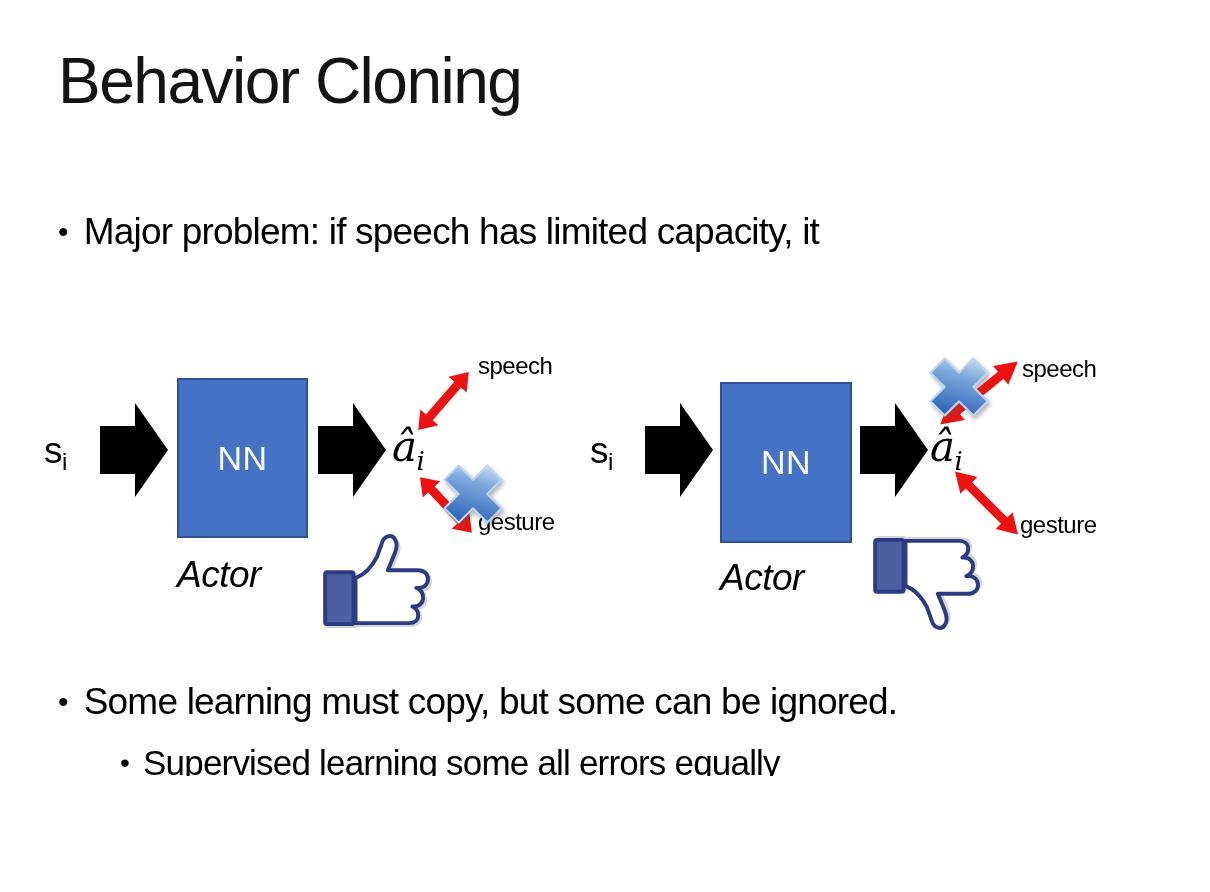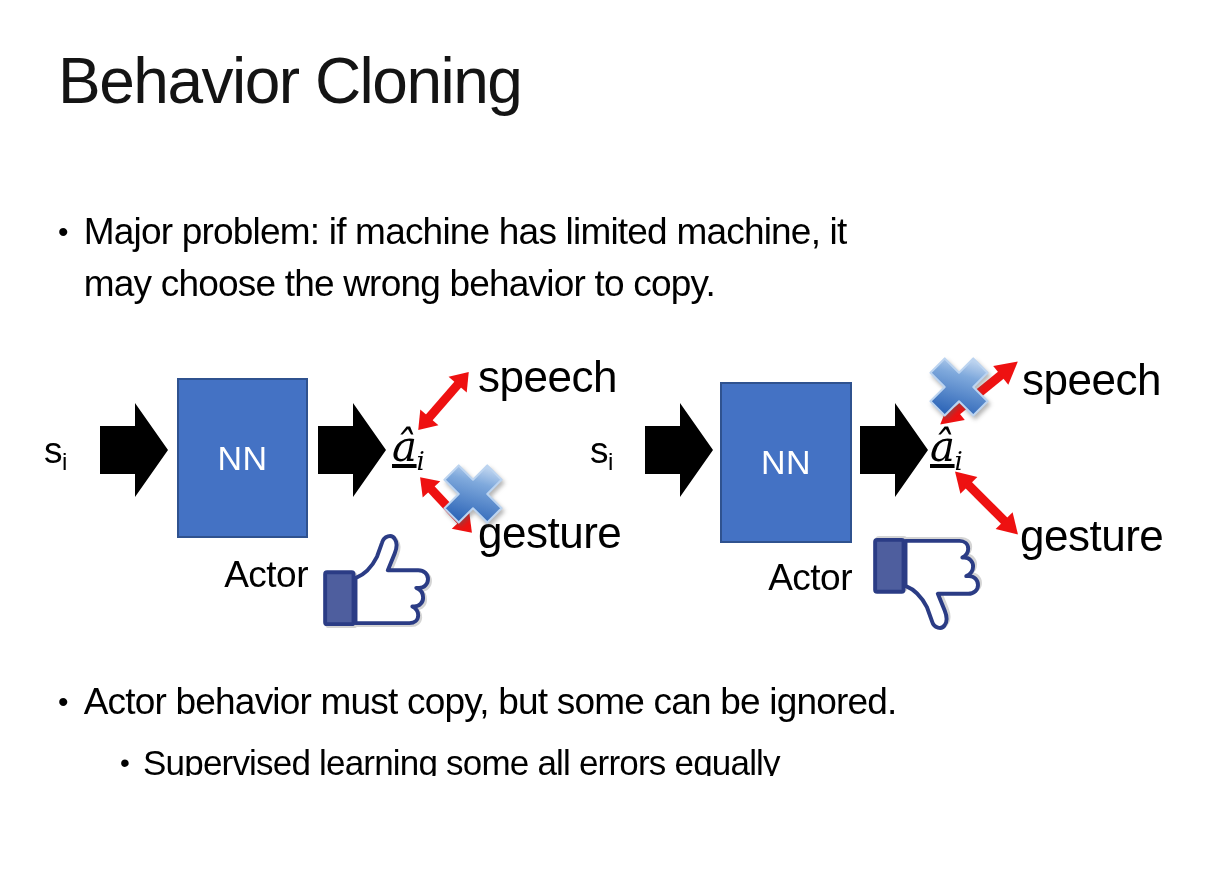--- a/index.html
+++ b/index.html
@@ -15,34 +15,34 @@
   .bullet{position:absolute;display:flex;letter-spacing:-0.8px;}
   .bullet .marker{flex:0 0 auto;}
   .b1{left:58px;top:206px;font-size:37px;line-height:52px;}
   .b1 .marker{margin-right:16px;font-size:30px;}
   .b1 .line{display:block;}
   .b2{left:58px;top:678px;font-size:37px;line-height:48px;}
   .b2 .marker{margin-right:16px;font-size:30px;}
   .b3{left:120px;top:740px;font-size:35px;line-height:46px;}
   .b3 .marker{margin-right:14px;font-size:28px;}
   
-  .dlabel{position:absolute;font-size:44px;letter-spacing:-0.5px;white-space:nowrap;z-index:2;}
+  .dlabel{position:absolute;font-size:24px;letter-spacing:-0.5px;white-space:nowrap;z-index:2;}
   .subv{font-size:24px;vertical-align:-7px;}
   .state{font-size:37px;text-align:right;}
   .ahat{
-    font-family:"DejaVu Serif",serif;font-style:italic;font-size:42px;z-index:2;text-decoration:underline;
+    font-family:"DejaVu Serif",serif;font-style:italic;font-size:42px;z-index:2;
   }
   .ahat sub{font-size:26px;vertical-align:-9px;}
   .nn-box{
     position:absolute;background:var(--nn-box-fill,#4472C4);
     border:2px solid var(--nn-box-border,#2F528F);
     display:flex;align-items:center;justify-content:center;
     color:#fff;font-size:34px;letter-spacing:0.5px;box-sizing:border-box;z-index:1;
   }
-  .actor{position:absolute;font-size:37px;text-align:right;letter-spacing:-0.5px;z-index:2;}
+  .actor{position:absolute;font-size:37px;text-align:left;letter-spacing:-0.5px;z-index:2;font-style:italic;}
   .blk-arrow{position:absolute;z-index:1;}
   .red-arrow{position:absolute;z-index:3;}
   .cross-x{position:absolute;z-index:4;filter:drop-shadow(2px 3px 2px rgba(90,90,90,.45));}
   .thumb{position:absolute;z-index:2;filter:drop-shadow(2px 2px 0 #d4d4d4);}
   .thumb.down{transform:scaleY(-1);}
   
   .bottom-clip{
     position:absolute;left:55px;top:884px;width:570px;height:8px;z-index:1;
     background:
       repeating-linear-gradient(90deg,
@@ -65,22 +65,21 @@
         <stop offset="1" stop-color="#2E66B8"></stop>
       </linearGradient>
     </defs>
   </svg>
 
   <div class="title">Behavior Cloning</div>
 
   <div class="bullet b1">
     <span class="marker">•</span>
     <span>
-      <span class="line">Major problem: if machine has limited machine, it</span>
-      <span class="line">may choose the wrong behavior to copy.</span>
+      <span class="line">Major problem: if speech has limited capacity, it</span>
     </span>
   </div>
 
   <div class="dlabel state" style="left:44px;top:430px;">
     <span>s</span><sub class="subv">i</sub>
   </div>
 
   <div class="blk-arrow" style="left:100px;top:403px;">
     <svg width="68" height="94" viewBox="0 0 68 94">
         <polygon points="0,23 35,23 35,0 68,47 35,94 35,71 0,71" style="fill:var(--arrow-black,#000)"></polygon>
@@ -184,21 +183,21 @@
 
   <div class="thumb down" style="left:872px;top:531px;">
     <svg width="116" height="96" viewBox="0 0 118 98">
       <rect x="3" y="40" width="29" height="53" rx="2" style="fill:var(--thumb-cuff,#4E5E9E);stroke:var(--thumb-outline,#2B3C85)" stroke-width="4"></rect>
       <path d="M34,92 V46 C44,42 51,34 56,24 L61,10 C63,3 71,1 74,6 C77,10 76,16 74,21 L67,38 H98 C104,38 108,42 108,47 C108,52 104,56 99,56 H96 C101,58 103,62 103,66 C103,71 99,75 94,75 H92 C96,77 98,80 98,84 C98,89 94,92 89,92 Z" fill="#ffffff" style="stroke:var(--thumb-outline,#2B3C85)" stroke-width="4" stroke-linejoin="round"></path>
     </svg>
   </div>
 
   <div class="bullet b2">
     <span class="marker">•</span>
-    <span>Actor behavior must copy, but some can be ignored.</span>
+    <span>Some learning must copy, but some can be ignored.</span>
   </div>
 
   <div class="bullet b3">
     <span class="marker">•</span>
     <span>Supervised learning some all errors equally</span>
   </div>
 
   <div class="bottom-clip"></div>
 
 </div>

